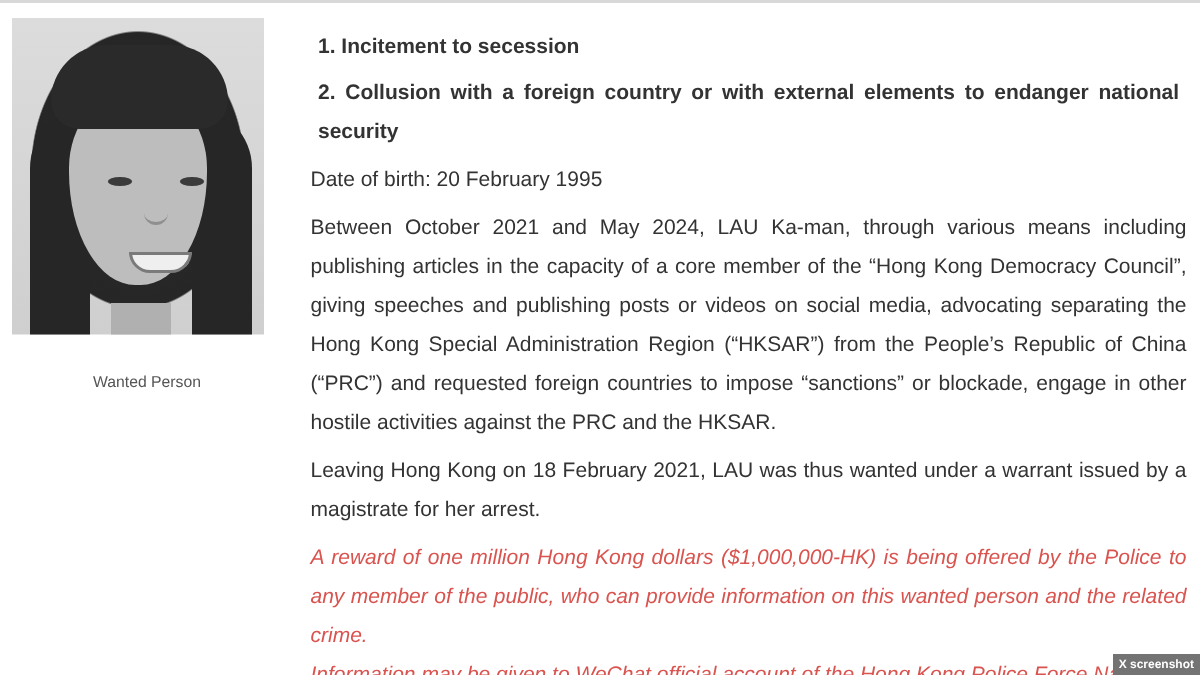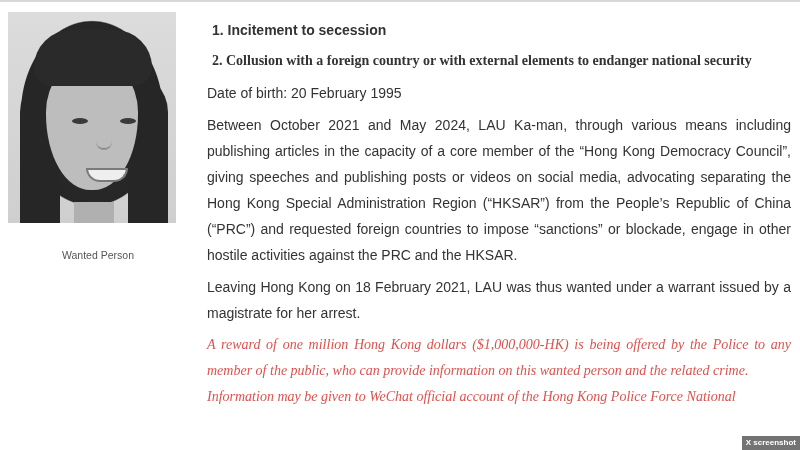--- a/index.html
+++ b/index.html
@@ -107,26 +107,25 @@
       color: #333333;
     }
     .main p {
       margin: 0 0 6px 0;
       text-align: justify;
     }
     .main .offence {
       font-weight: bold;
       margin: 5px;
     }
-    .main .offence.last { margin-bottom: 6px; font-family: Liberation Serif, serif; }
+    .main .offence.last { margin-bottom: 6px; }
     .main .red {
       color: #d9534f;
       font-style: italic;
       margin: 0 0 0 0;
-      font-family: Liberation Serif, serif;
     }
     .main .red.first { margin-bottom: 0; }
     .badge {
       position: absolute;
       right: 0; bottom: 0;
       padding: 0 4px;
       height: 14px;
       line-height: 14px;
       background: #737373;
       color: #ffffff;

